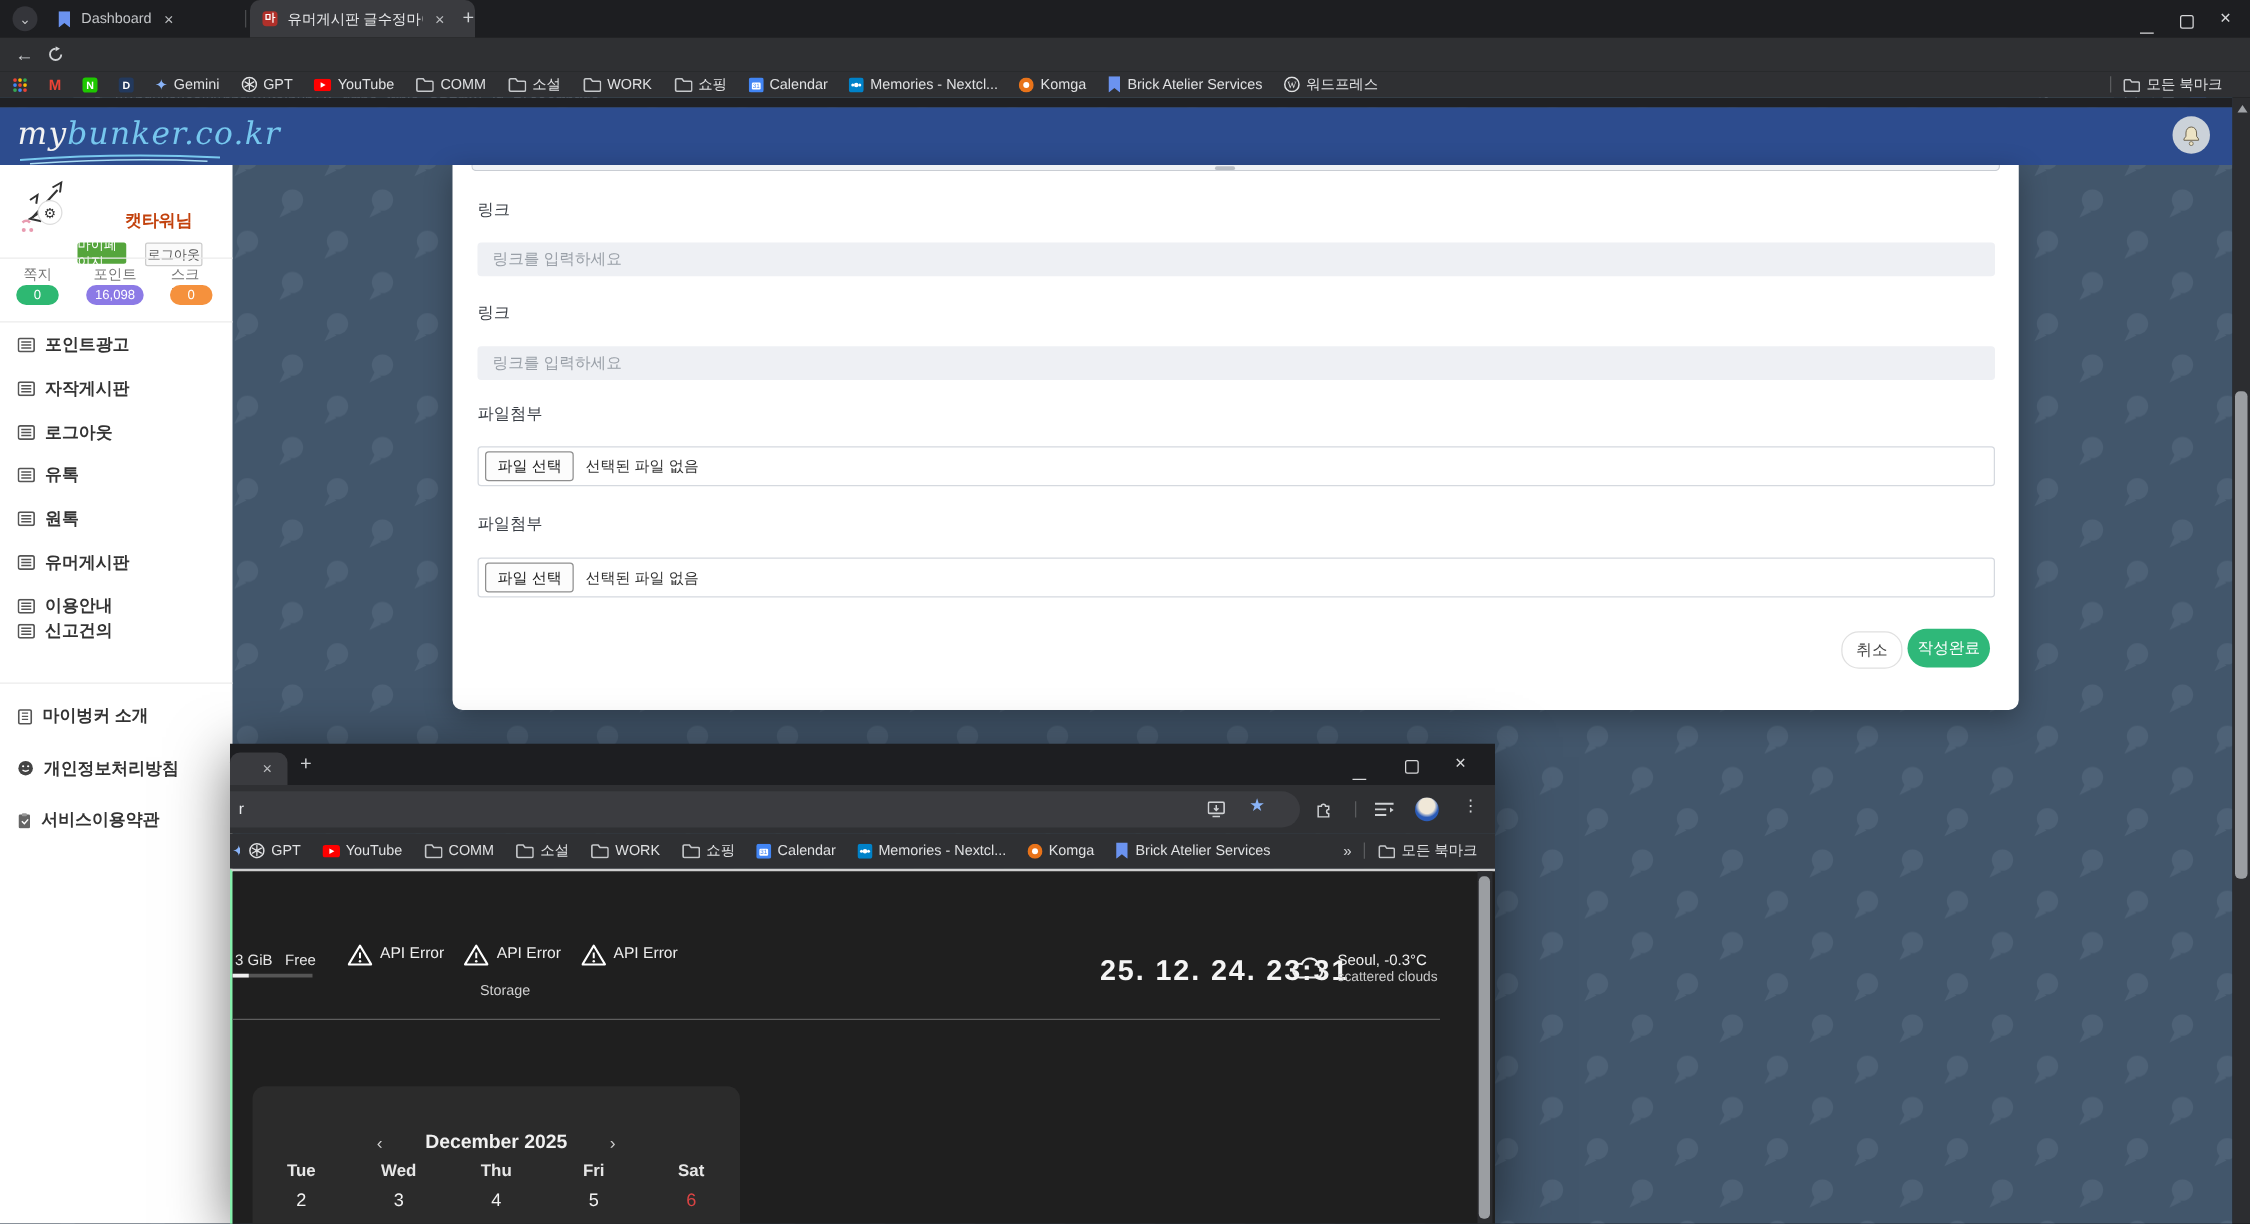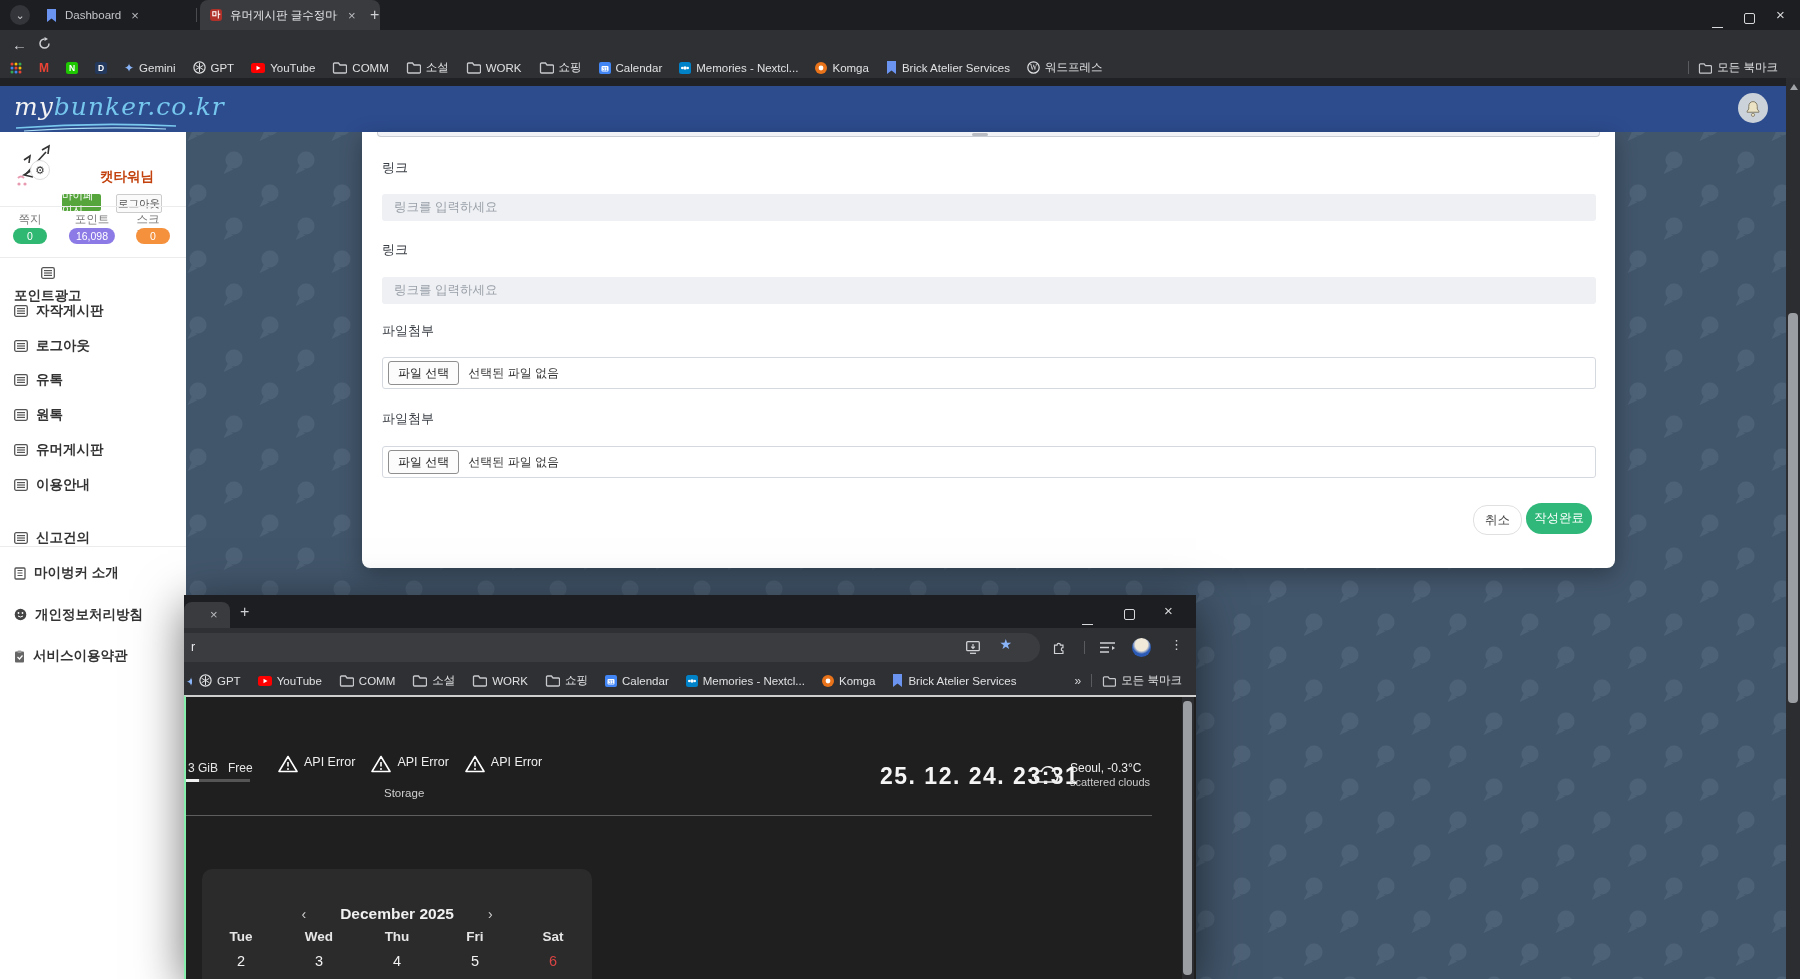--- a/index.html
+++ b/index.html
@@ -292,21 +292,21 @@
       <div id="stats">
           <div class="statlbl" style="left: 30px;">쪽지</div>
           <div class="statpill" style="left: 30px; background: rgb(46, 184, 114);">0</div>
           <div class="statlbl" style="left: 92px;">포인트</div>
           <div class="statpill" style="left: 92px; background: rgb(140, 122, 230);">16,098</div>
           <div class="statlbl" style="left: 153px;">스크랩</div>
           <div class="statpill" style="left: 153px; background: rgb(245, 145, 61);">0</div>
         </div>
       <div class="sdiv" style="top:125px;"></div>
       <div id="menu">
-          <div class="menuitem" style="top: 135px; flex-direction: column;">
+          <div class="menuitem" style="top: 135px;">
             <svg width="14" height="12" viewBox="0 0 14 12">
               <rect x="0.7" y="0.7" width="12.6" height="10.6" rx="1.5" fill="none" stroke="#555" stroke-width="1.3"></rect>
               <line x1="3" y1="3.6" x2="11" y2="3.6" stroke="#555" stroke-width="1.2"></line>
               <line x1="3" y1="6" x2="11" y2="6" stroke="#555" stroke-width="1.2"></line>
               <line x1="3" y1="8.4" x2="11" y2="8.4" stroke="#555" stroke-width="1.2"></line>
             </svg>
             <span>포인트광고</span>
           </div>
           <div class="menuitem" style="top: 169.8px;">
             <svg width="14" height="12" viewBox="0 0 14 12">
@@ -355,21 +355,21 @@
           </div>
           <div class="menuitem" style="top: 343.8px;">
             <svg width="14" height="12" viewBox="0 0 14 12">
               <rect x="0.7" y="0.7" width="12.6" height="10.6" rx="1.5" fill="none" stroke="#555" stroke-width="1.3"></rect>
               <line x1="3" y1="3.6" x2="11" y2="3.6" stroke="#555" stroke-width="1.2"></line>
               <line x1="3" y1="6" x2="11" y2="6" stroke="#555" stroke-width="1.2"></line>
               <line x1="3" y1="8.4" x2="11" y2="8.4" stroke="#555" stroke-width="1.2"></line>
             </svg>
             <span>이용안내</span>
           </div>
-          <div class="menuitem" style="top: 397px; font-family: Liberation Serif, serif;">
+          <div class="menuitem" style="top: 364px; font-family: Liberation Serif, serif;">
             <svg width="14" height="12" viewBox="0 0 14 12">
               <rect x="0.7" y="0.7" width="12.6" height="10.6" rx="1.5" fill="none" stroke="#555" stroke-width="1.3"></rect>
               <line x1="3" y1="3.6" x2="11" y2="3.6" stroke="#555" stroke-width="1.2"></line>
               <line x1="3" y1="6" x2="11" y2="6" stroke="#555" stroke-width="1.2"></line>
               <line x1="3" y1="8.4" x2="11" y2="8.4" stroke="#555" stroke-width="1.2"></line>
             </svg>
             <span>신고건의</span>
           </div>
         </div>
       <div class="sdiv" style="top:414px;"></div>

